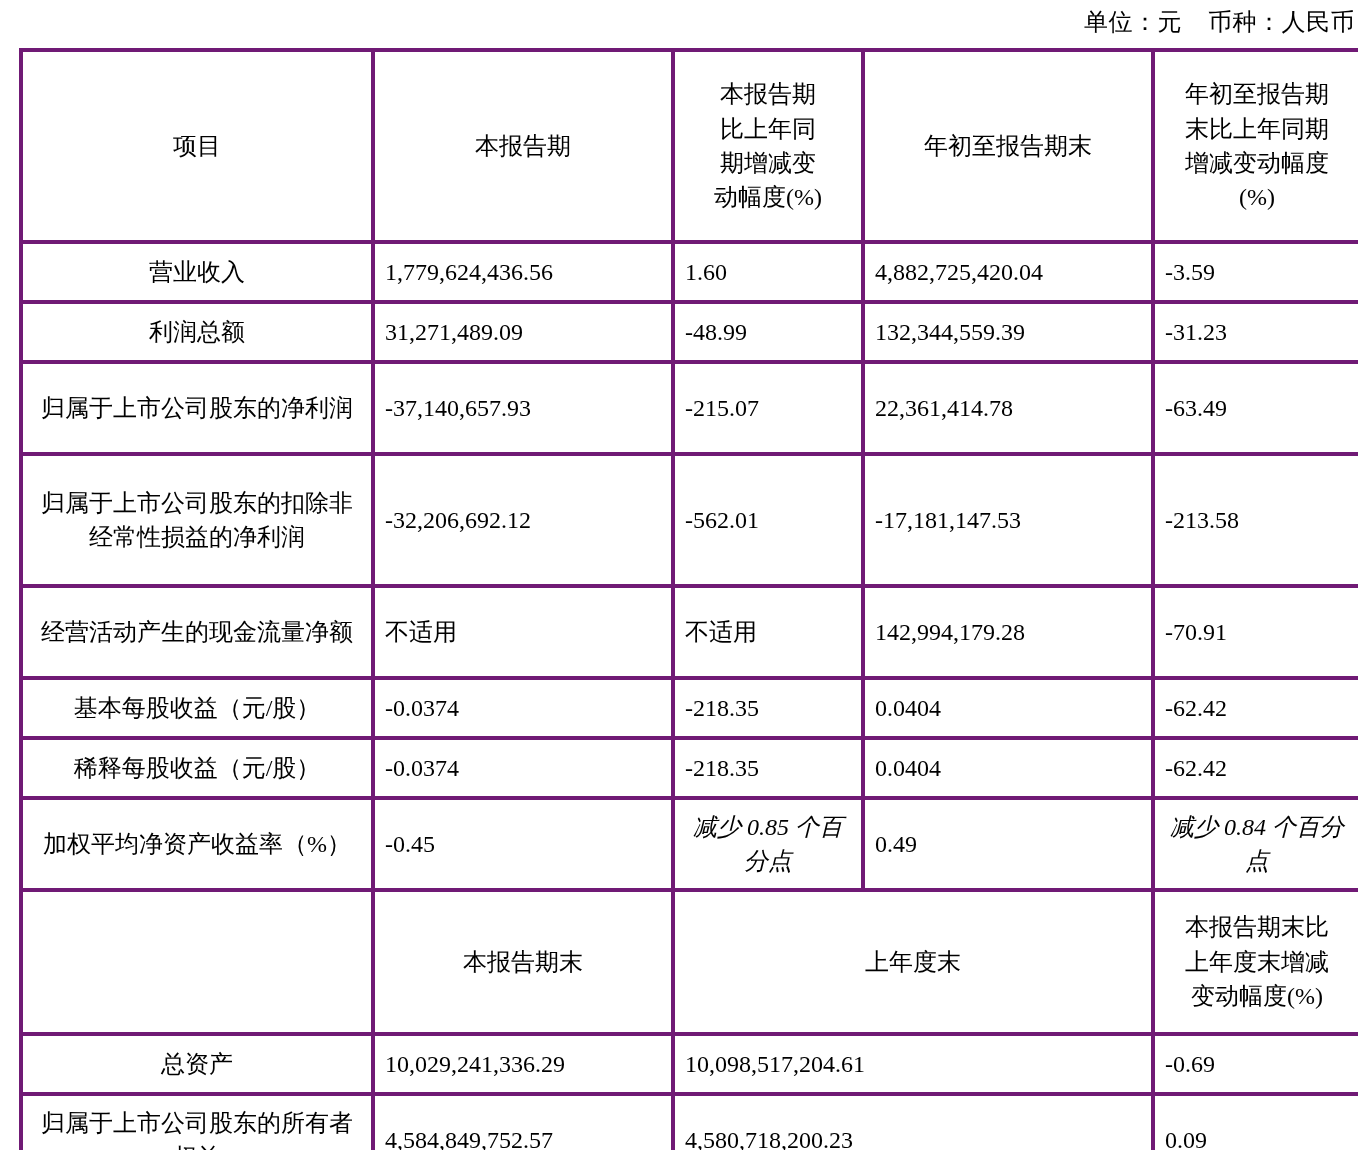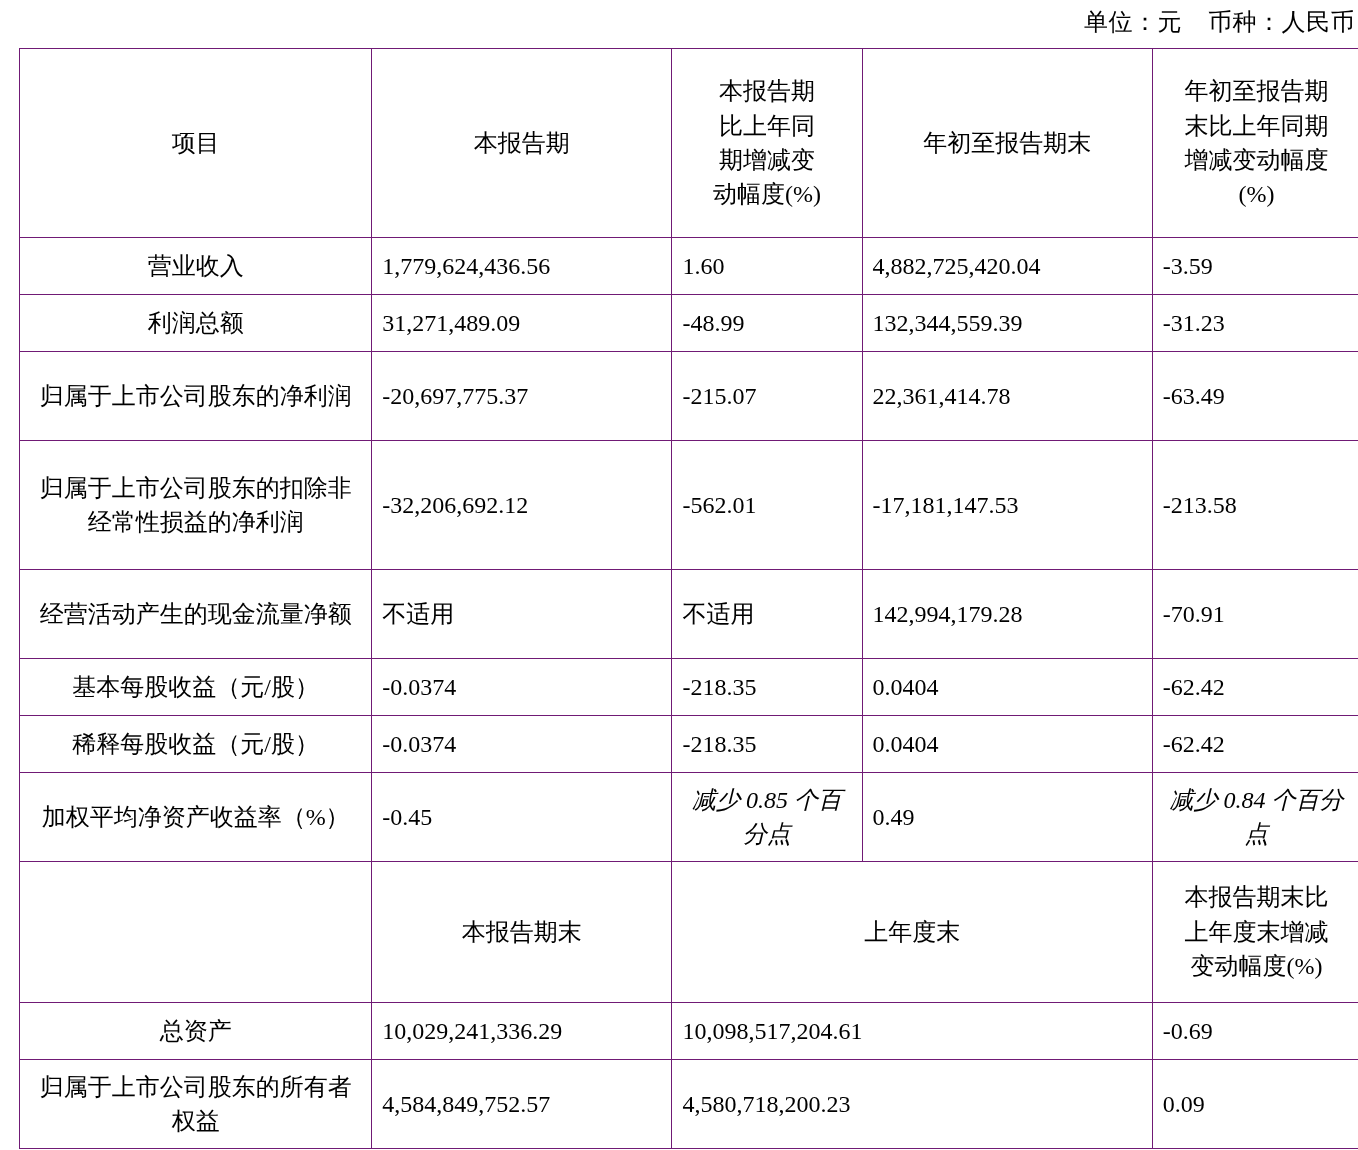--- a/index.html
+++ b/index.html
@@ -33,21 +33,21 @@
     display: inline-block;
     width: 26px;
   }
   table.fin {
     border-collapse: collapse;
     width: 1342px;
     table-layout: fixed;
     font-size: 24px;
   }
   table.fin td {
-    border: 1px solid #701a75;
+    border: 4px solid #701a75;
     padding: 6px 10px;
     vertical-align: middle;
     line-height: 1.42;
   }
   .c-item   { width: 352px; }
   .c-two    { width: 300px; }
   .c-three  { width: 190px; }
   .c-four   { width: 290px; }
   .c-five   { width: 208px; }
 
@@ -123,21 +123,21 @@
       <tr class="r2">
         <td class="label">利润总额</td>
         <td class="num">31,271,489.09</td>
         <td class="num">-48.99</td>
         <td class="num">132,344,559.39</td>
         <td class="num">-31.23</td>
       </tr>
 
       <tr class="r3">
         <td class="label wrap">归属于上市公司股东的净利润</td>
-        <td class="num">-20,697,775.37</td>
+        <td class="num">-37,140,657.93</td>
         <td class="num">-215.07</td>
         <td class="num">22,361,414.78</td>
         <td class="num">-63.49</td>
       </tr>
 
       <tr class="r4">
         <td class="label wrap">归属于上市公司股东的扣除非经常性损益的净利润</td>
         <td class="num">-32,206,692.12</td>
         <td class="num">-562.01</td>
         <td class="num">-17,181,147.53</td>

